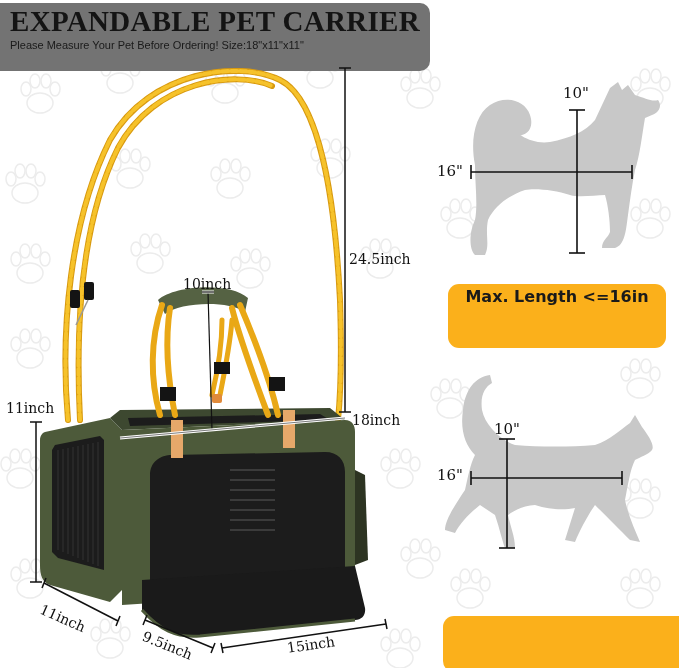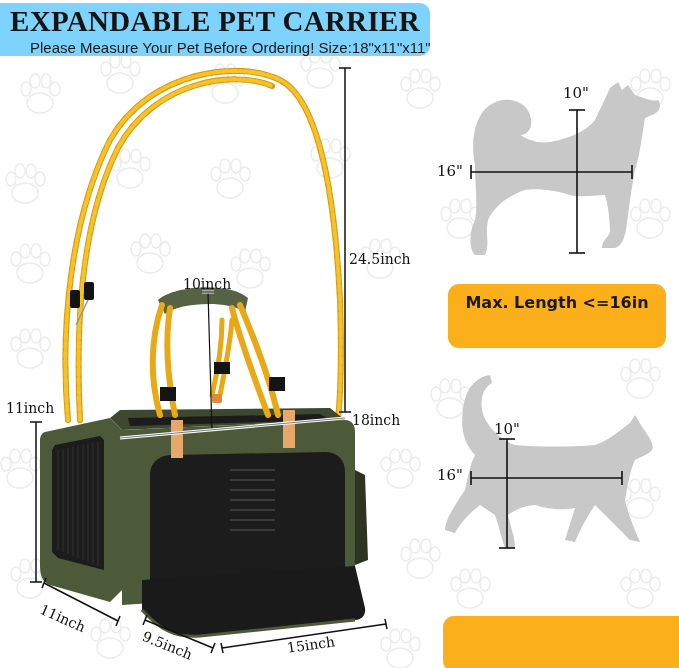--- a/index.html
+++ b/index.html
@@ -2,47 +2,47 @@
 <html><head>
 <meta charset="utf-8">
 <style>
   * { box-sizing: border-box; margin: 0; padding: 0; }
   html, body { width: 679px; height: 668px; overflow: hidden; background: #ffffff; }
   body { position: relative; font-family: "DejaVu Serif", "Liberation Serif", serif; color: #111; }
 
   .paws { position: absolute; inset: 0; pointer-events: none; }
 
   .title-banner {
-    position: absolute; left: 0; top: 3px; width: 430px; height: 53px;
-    background: #7dd3fc; border-radius: 0 10px 10px 0; padding-left: 45px;
+    position: absolute; left: 0; top: 3px; width: 430px; height: 68px;
+    background: #737373; border-radius: 0 10px 10px 0; padding-left: 45px;
   }
   .title-banner .title {
     position: absolute; left: 10px; top: 2px;
     font-family: "Liberation Serif", serif; font-weight: bold;
     font-size: 29px; letter-spacing: 0.3px; color: #141414; white-space: nowrap;
   }
   .title-banner .subtitle {
     position: absolute; left: 10px; top: 36px;
-    font-family: "Liberation Sans", sans-serif; font-size: 15px;
-    color: #1a1a1a; white-space: nowrap; margin-left: 20px;
+    font-family: "Liberation Sans", sans-serif; font-size: 11px;
+    color: #1a1a1a; white-space: nowrap;
   }
 
   .dim-label {
     position: absolute; font-family: "DejaVu Serif", serif; font-size: 14px;
     color: #111; white-space: nowrap;
   }
 
   .info-box {
     position: absolute; background: #fbb01b; border-radius: 11px;
     text-align: center; font-family: "DejaVu Sans", sans-serif; font-weight: bold;
     color: #1a1a1a;
   }
   .info-box .line { display: block; white-space: nowrap; }
 
-  .box-max { left: 448px; top: 284px; width: 218px; height: 64px; padding-top: 6px; font-size: 16px; line-height: 26px; }
+  .box-max { left: 448px; top: 284px; width: 218px; height: 64px; font-size: 16px; line-height: 26px; }
   .box-rec { left: 443px; top: 616px; width: 236px; height: 56px; padding-top: 3px; font-size: 16px; line-height: 23px; border-radius: 11px 0 0 11px; }
 
   svg { position: absolute; }
 </style>
 </head>
 <body>
 
 <svg class="paws" width="679" height="668" viewBox="0 0 679 668">
   <defs>
     <g id="paw" fill="none" stroke="#ececec" stroke-width="1.5">

